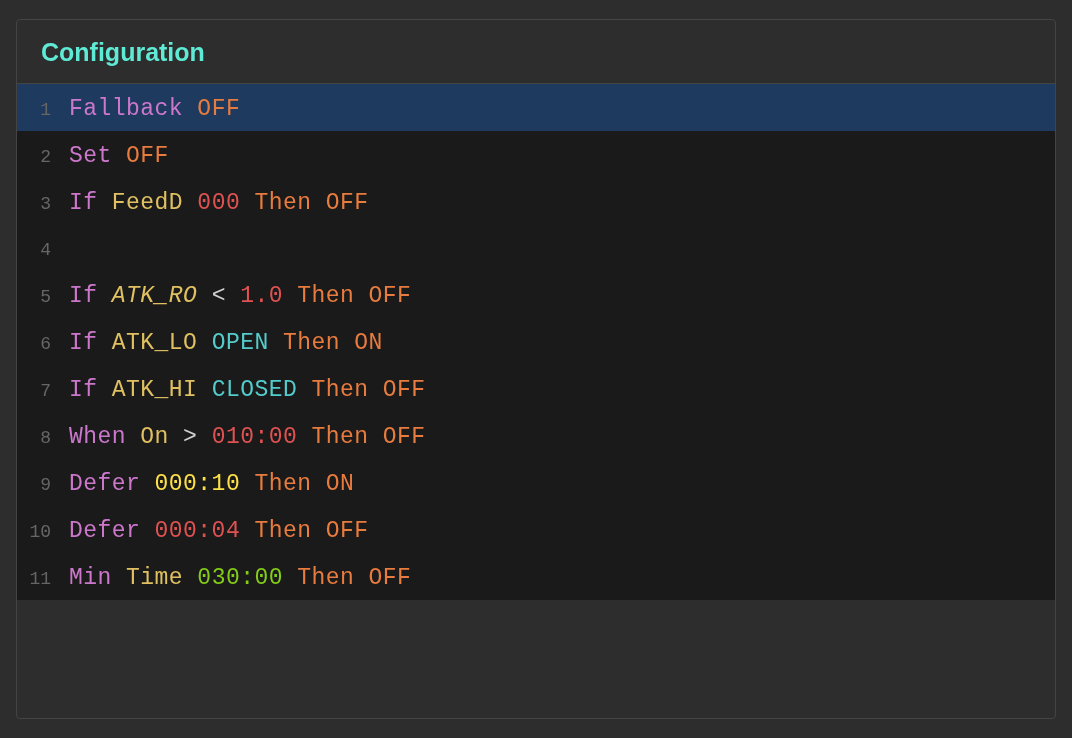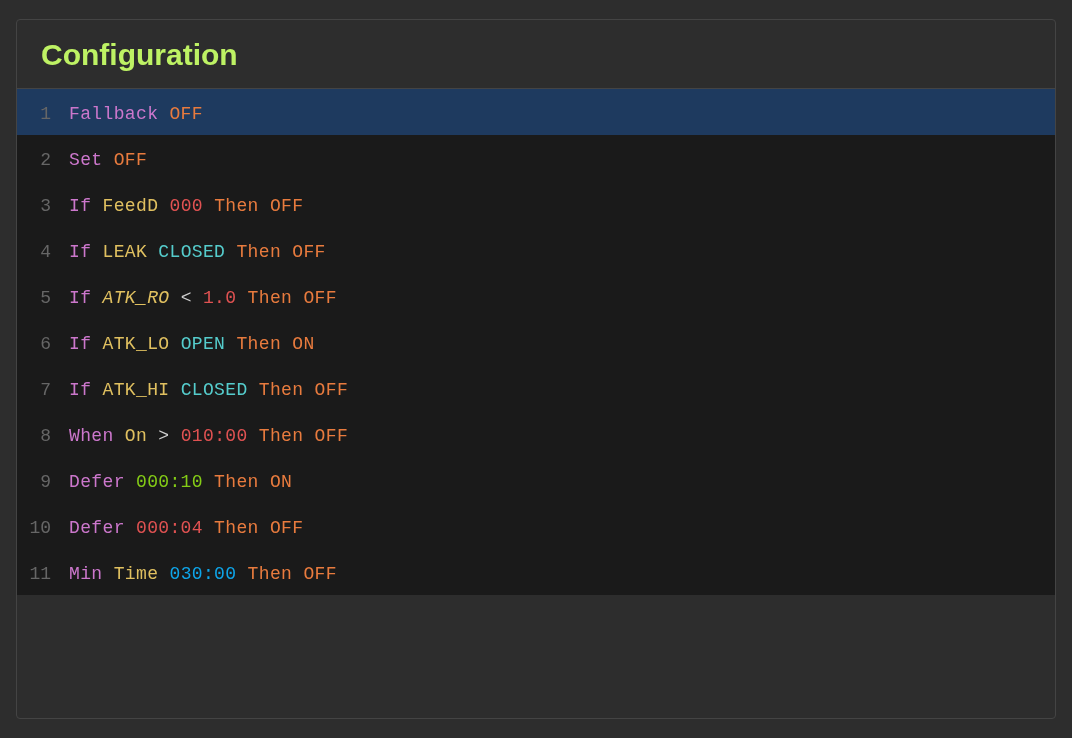--- a/index.html
+++ b/index.html
@@ -26,22 +26,22 @@
       border-radius: 4px;
       overflow: hidden;
     }
 
     .panel-header {
       padding: 18px 24px 16px 24px;
       border-bottom: 1px solid #444;
     }
 
     .panel-title {
-      color: #bef264;
-      font-size: 30px;
+      color: #5eead4;
+      font-size: 25px;
       font-weight: bold;
       font-family: Arial, sans-serif;
     }
 
     .code-area {
       background: #1a1a1a;
       padding: 0;
     }
 
     .code-line {
@@ -60,21 +60,21 @@
       font-size: 18px;
       width: 52px;
       text-align: right;
       padding-right: 18px;
       flex-shrink: 0;
       line-height: 34px;
       padding-top: 4px;
     }
 
     .line-content {
-      font-size: 18px;
+      font-size: 23px;
       line-height: 34px;
       padding-top: 4px;
       letter-spacing: 0.02em;
     }
   </style>
 </head>
 <body>
 
 <div class="panel">
   <div class="panel-header">
@@ -89,44 +89,43 @@
       <div class="code-line">
         <span class="line-number">2</span>
         <span class="line-content"><span style="color: rgb(204, 119, 204);">Set</span><span style="color: rgb(232, 123, 62);"> OFF</span></span>
       </div>
       <div class="code-line">
         <span class="line-number">3</span>
         <span class="line-content"><span style="color: rgb(204, 119, 204);">If</span><span style="color: rgb(224, 192, 96);"> FeedD</span><span style="color: rgb(224, 82, 82);"> 000</span><span style="color: rgb(232, 123, 62);"> Then OFF</span></span>
       </div>
       <div class="code-line">
         <span class="line-number">4</span>
-        <span class="line-content"><span style="color: rgb(204, 119, 204);">If</span><span style="color: rgb(224, 192, 96);"> LEAK</span><span style="color: rgb(85, 204, 204);"> CLOSED</span><span style="color: rgb(232, 123, 62);"> Then OFF</span></span>
       </div>
       <div class="code-line">
         <span class="line-number">5</span>
         <span class="line-content"><span style="color: rgb(204, 119, 204);">If</span><span style="color: rgb(224, 192, 96); font-style: italic;"> ATK_RO</span><span style="color: rgb(208, 208, 208);"> &lt;</span><span style="color: rgb(224, 82, 82); margin-top: 46px;"> 1.0</span><span style="color: rgb(232, 123, 62);"> Then OFF</span></span>
       </div>
       <div class="code-line">
         <span class="line-number">6</span>
         <span class="line-content"><span style="color: rgb(204, 119, 204);">If</span><span style="color: rgb(224, 192, 96); text-align: right;"> ATK_LO</span><span style="color: rgb(85, 204, 204);"> OPEN</span><span style="color: rgb(232, 123, 62);"> Then ON</span></span>
       </div>
       <div class="code-line">
         <span class="line-number">7</span>
         <span class="line-content"><span style="color: rgb(204, 119, 204);">If</span><span style="color: rgb(224, 192, 96);"> ATK_HI</span><span style="color: rgb(85, 204, 204);"> CLOSED</span><span style="color: rgb(232, 123, 62);"> Then OFF</span></span>
       </div>
       <div class="code-line">
         <span class="line-number">8</span>
         <span class="line-content"><span style="color: rgb(204, 119, 204); text-align: center;">When</span><span style="color: rgb(224, 192, 96); text-align: center;"> On</span><span style="color: rgb(208, 208, 208);"> &gt;</span><span style="color: rgb(224, 82, 82);"> 010:00</span><span style="color: rgb(232, 123, 62);"> Then OFF</span></span>
       </div>
       <div class="code-line">
         <span class="line-number">9</span>
-        <span class="line-content"><span style="color: rgb(204, 119, 204);">Defer</span><span style="color: #84cc16;"> 000:10</span><span style="color: rgb(232, 123, 62);"> Then ON</span></span>
+        <span class="line-content"><span style="color: rgb(204, 119, 204);">Defer</span><span style="color: #fde047;"> 000:10</span><span style="color: rgb(232, 123, 62);"> Then ON</span></span>
       </div>
       <div class="code-line">
         <span class="line-number">10</span>
         <span class="line-content"><span style="color: rgb(204, 119, 204);">Defer</span><span style="color: rgb(224, 82, 82); text-align: center;"> 000:04</span><span style="color: rgb(232, 123, 62);"> Then OFF</span></span>
       </div>
       <div class="code-line">
         <span class="line-number">11</span>
-        <span class="line-content"><span style="color: rgb(204, 119, 204);">Min</span><span style="color: rgb(224, 192, 96);"> Time</span><span style="color: #0ea5e9;"> 030:00</span><span style="color: rgb(232, 123, 62);"> Then OFF</span></span>
+        <span class="line-content"><span style="color: rgb(204, 119, 204);">Min</span><span style="color: rgb(224, 192, 96);"> Time</span><span style="color: #84cc16;"> 030:00</span><span style="color: rgb(232, 123, 62);"> Then OFF</span></span>
       </div>
     </div>
 </div>
 
 </body></html>

